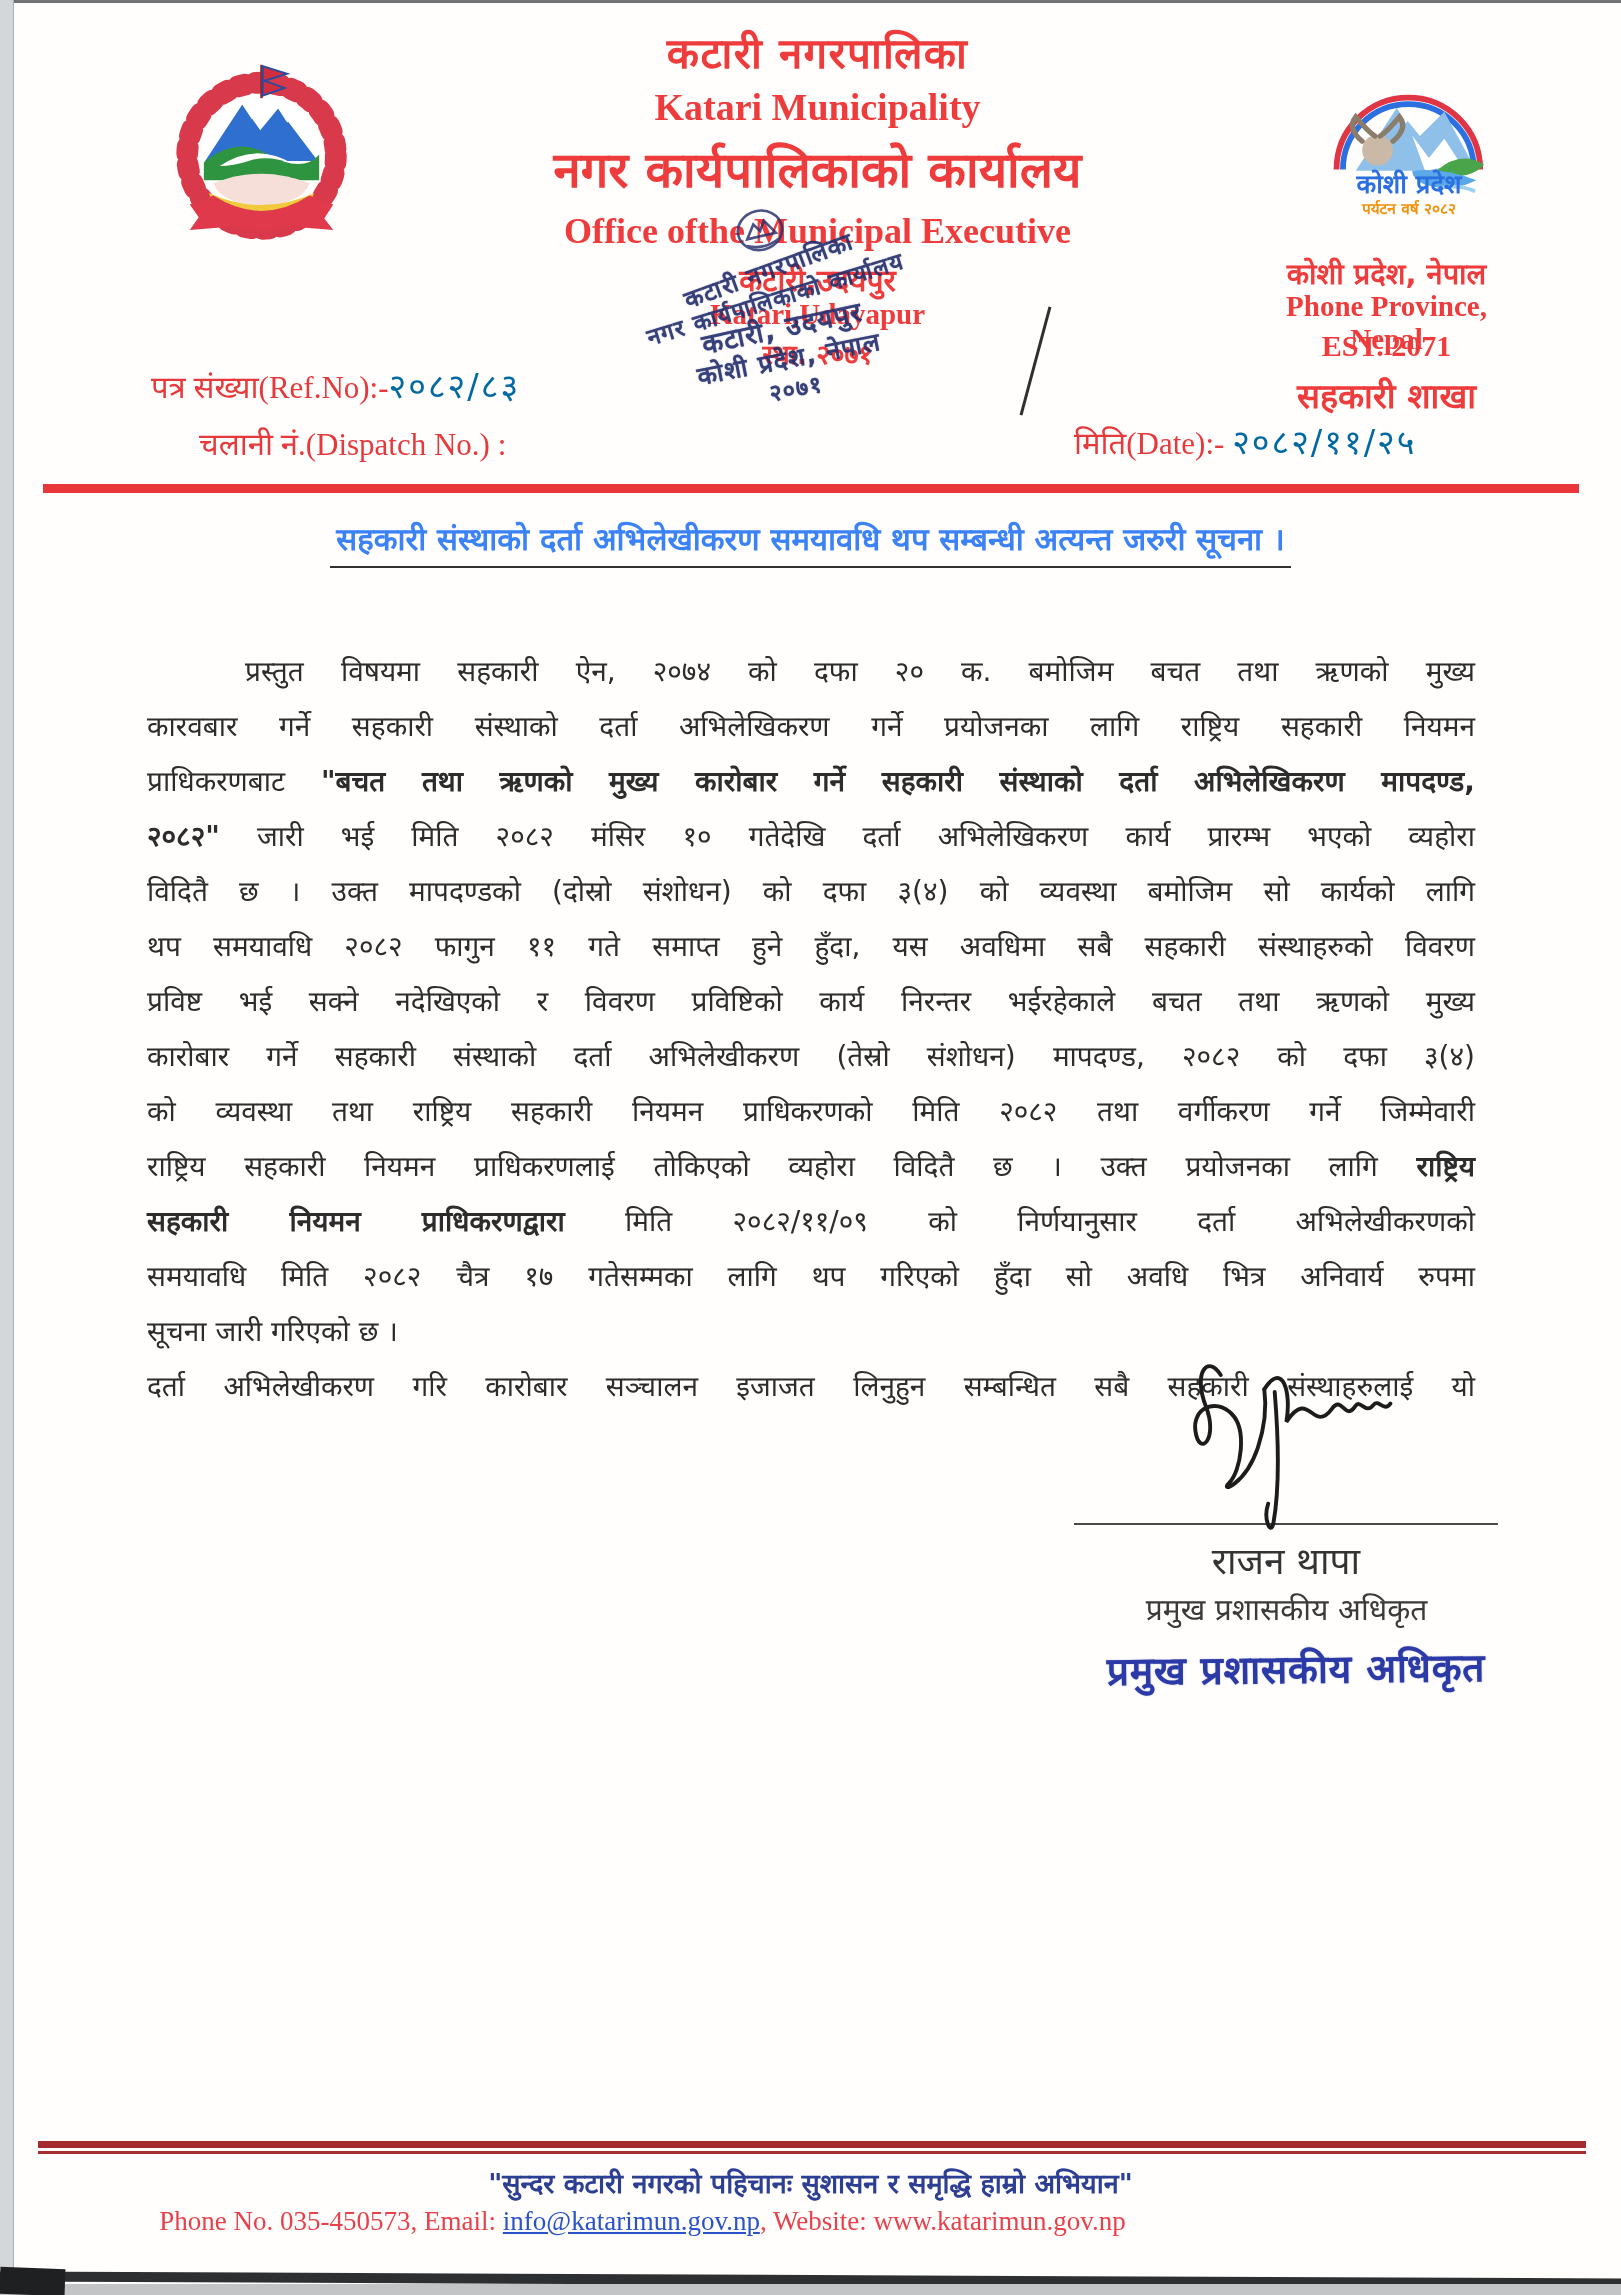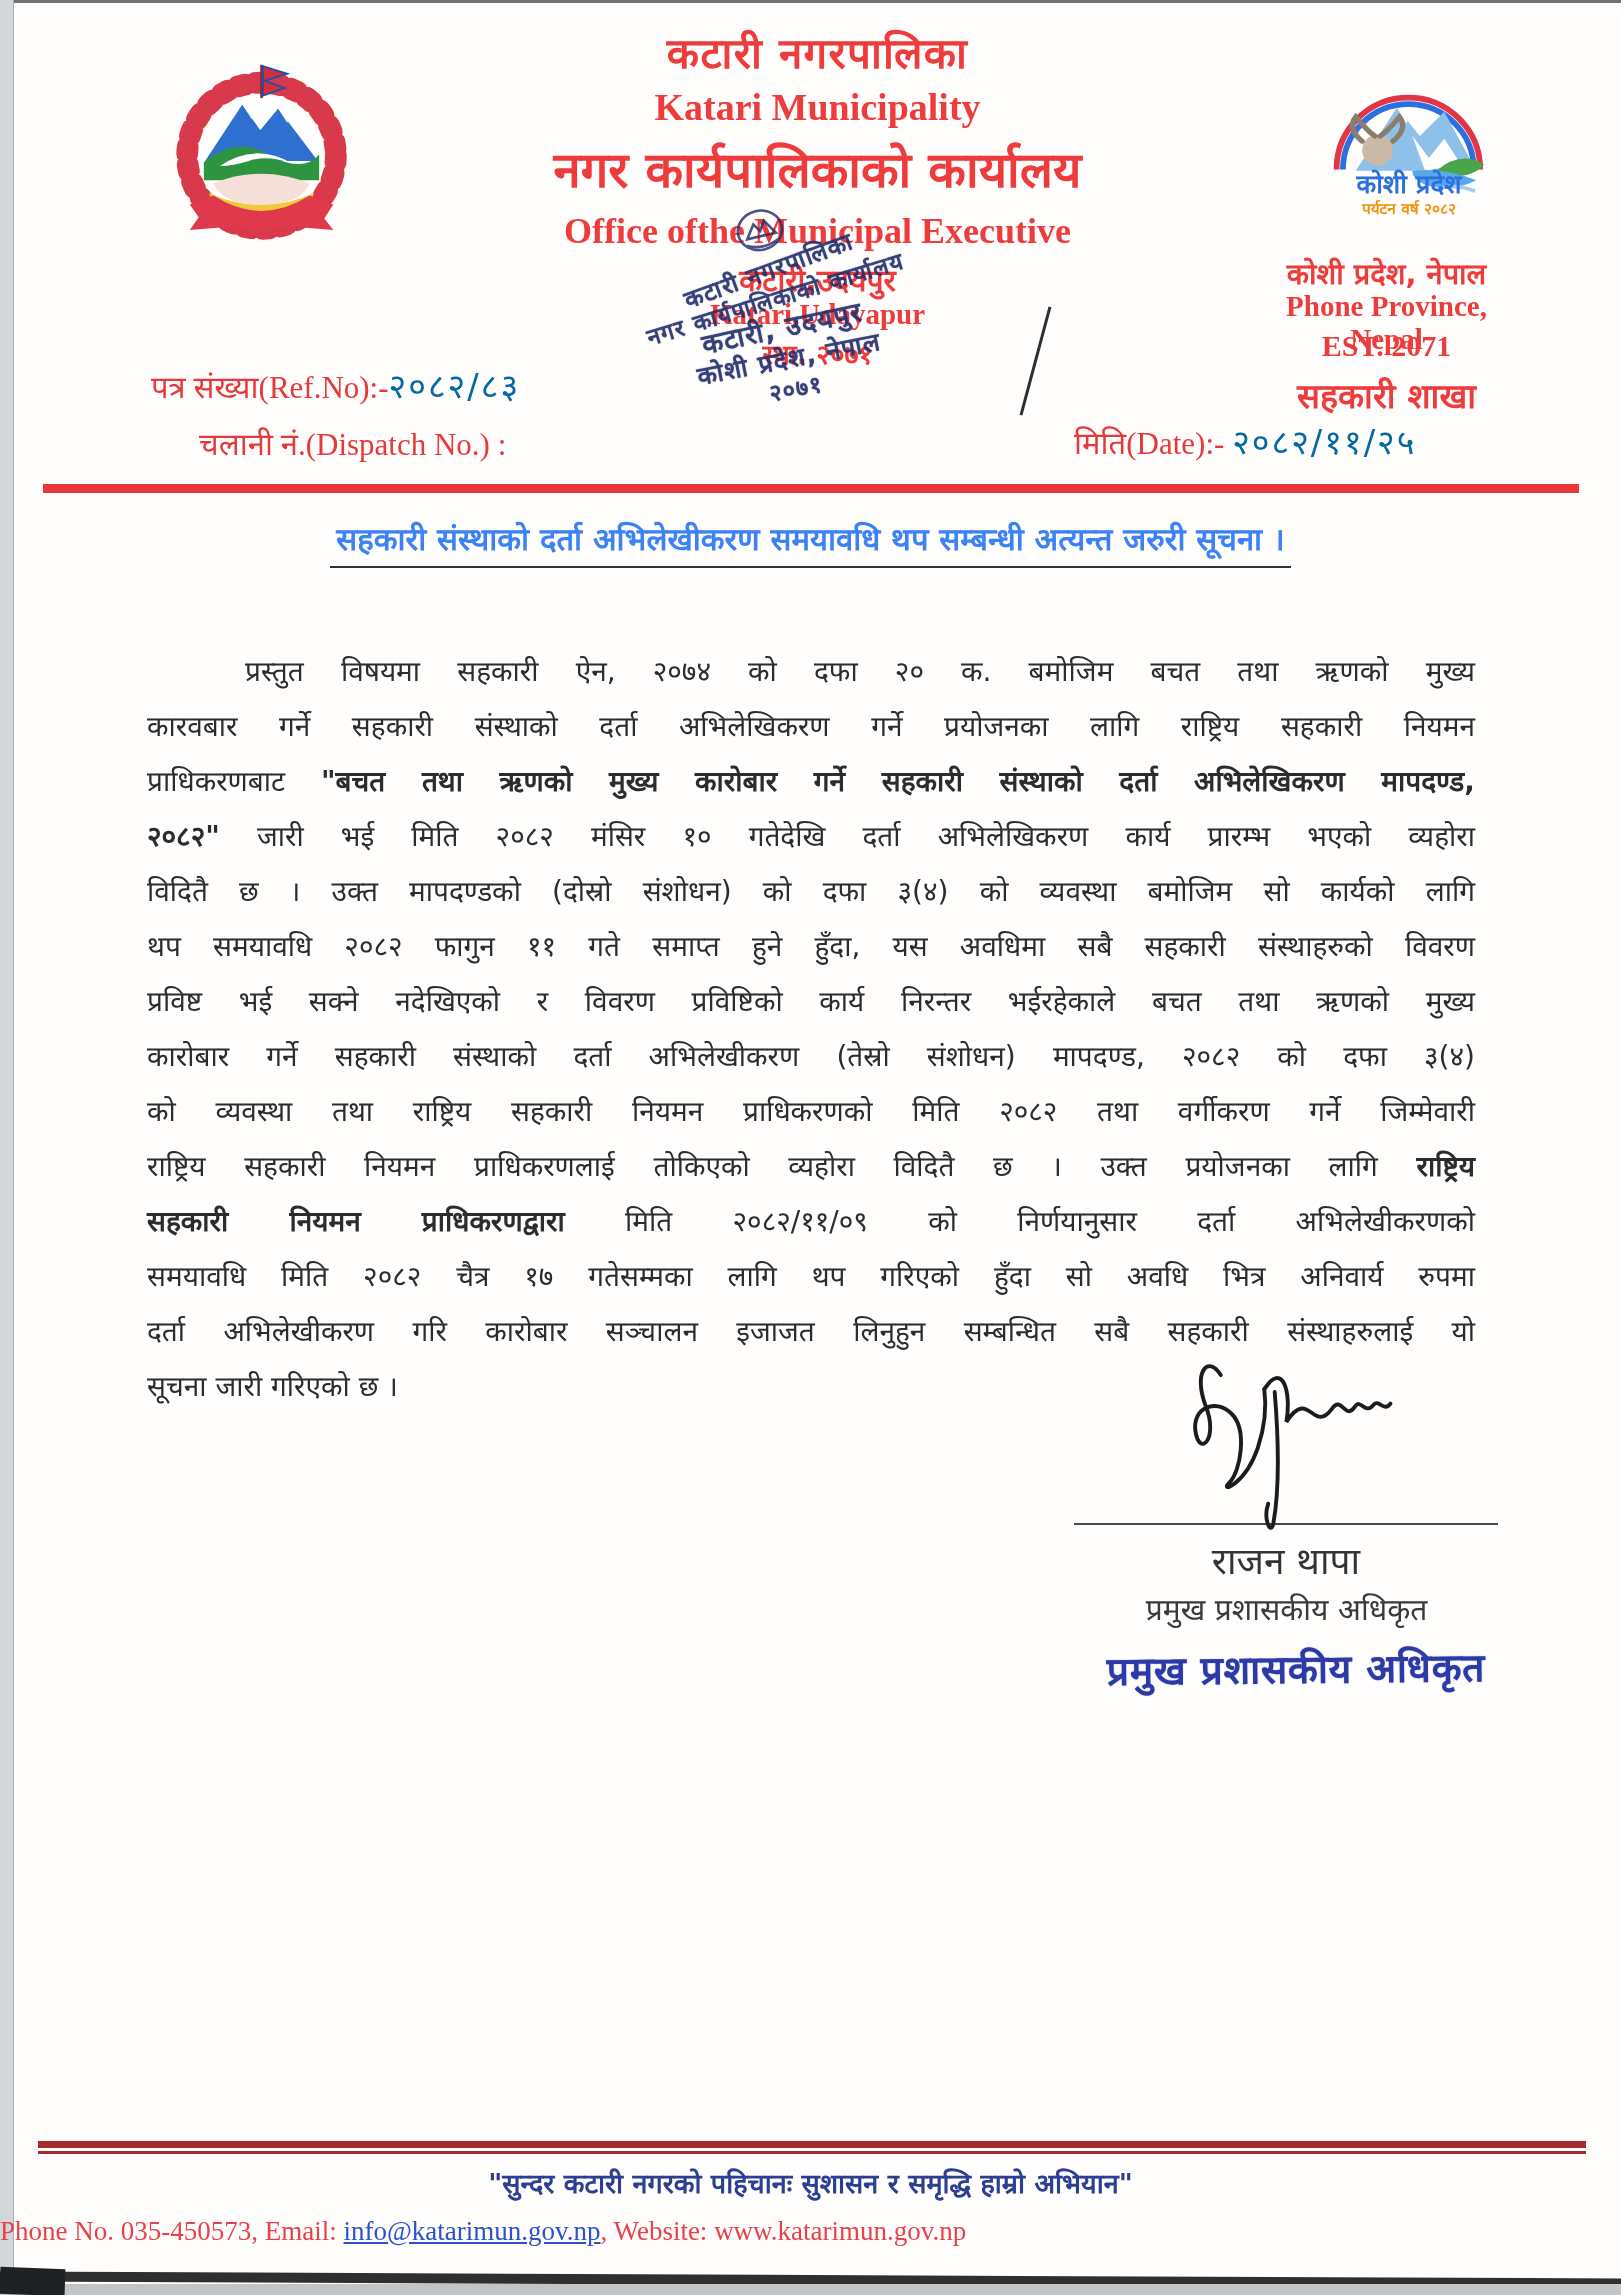--- a/index.html
+++ b/index.html
@@ -83,22 +83,22 @@
   .sig-stamp{position:absolute;left:1055px;top:1641px;width:482px;text-align:center;
     font-size:39px;font-weight:800;color:#2b3aa6;transform:rotate(-0.6deg);
     font-family:"DejaVu Sans","Liberation Sans",sans-serif;
     text-shadow:0 0 1.3px rgba(43,58,166,.5);letter-spacing:0.7px;}
   
   .foot-line1{position:absolute;left:38px;top:2141px;width:1548px;height:7.2px;background:#a42b2e;}
   .foot-line2{position:absolute;left:38px;top:2151px;width:1548px;height:2.6px;background:#a42b2e;}
   .slogan{position:absolute;left:0;top:2164px;width:1621px;text-align:center;
     font-size:27px;font-weight:700;color:#2c3f93;
     font-family:"DejaVu Sans","Liberation Sans",sans-serif;}
-  .contact{position:absolute;left:0;top:2206px;width:1285px;text-align:left;
-    font-size:27px;color:#e8414b;margin-top:10px;}
+  .contact{position:absolute;left:0;top:2206px;width:1285px;text-align:center;
+    font-size:27px;color:#e8414b;}
   .contact .email{color:#2a53c9;text-decoration:underline;}
   svg text{font-family:"DejaVu Sans","Liberation Sans",sans-serif;}
 </style>
 </head>
 <body>
 
 <div class="page">
 
   <div class="edge-top"></div>
   <div class="edge-left"></div>
@@ -196,22 +196,22 @@
       <div class="body-line"><span>प्राधिकरणबाट </span><span class="b">"बचत तथा ऋणको मुख्य कारोबार गर्ने सहकारी संस्थाको दर्ता अभिलेखिकरण मापदण्ड,</span></div>
       <div class="body-line"><span class="b">२०८२"</span><span> जारी भई मिति २०८२ मंसिर १० गतेदेखि दर्ता अभिलेखिकरण कार्य प्रारम्भ भएको व्यहोरा</span></div>
       <div class="body-line"><span>विदितै छ । उक्त मापदण्डको (दोस्रो संशोधन) को दफा ३(४) को व्यवस्था बमोजिम सो कार्यको लागि</span></div>
       <div class="body-line"><span>थप समयावधि २०८२ फागुन ११ गते समाप्त हुने हुँदा, यस अवधिमा सबै सहकारी संस्थाहरुको विवरण</span></div>
       <div class="body-line"><span>प्रविष्ट भई सक्ने नदेखिएको र विवरण प्रविष्टिको कार्य निरन्तर भईरहेकाले बचत तथा ऋणको मुख्य</span></div>
       <div class="body-line"><span>कारोबार गर्ने सहकारी संस्थाको दर्ता अभिलेखीकरण (तेस्रो संशोधन) मापदण्ड, २०८२ को दफा ३(४)</span></div>
       <div class="body-line"><span>को व्यवस्था तथा राष्ट्रिय सहकारी नियमन प्राधिकरणको मिति २०८२ तथा वर्गीकरण गर्ने जिम्मेवारी</span></div>
       <div class="body-line"><span>राष्ट्रिय सहकारी नियमन प्राधिकरणलाई तोकिएको व्यहोरा विदितै छ । उक्त प्रयोजनका लागि </span><span class="b">राष्ट्रिय</span></div>
       <div class="body-line"><span class="b">सहकारी नियमन प्राधिकरणद्वारा</span><span> मिति २०८२/११/०९ को निर्णयानुसार दर्ता अभिलेखीकरणको</span></div>
       <div class="body-line"><span>समयावधि मिति २०८२ चैत्र १७ गतेसम्मका लागि थप गरिएको हुँदा सो अवधि भित्र अनिवार्य रुपमा</span></div>
+      <div class="body-line last"><span>सूचना जारी गरिएको छ ।</span></div>
       <div class="body-line"><span>दर्ता अभिलेखीकरण गरि कारोबार सञ्चालन इजाजत लिनुहुन सम्बन्धित सबै सहकारी संस्थाहरुलाई यो</span></div>
-      <div class="body-line last"><span>सूचना जारी गरिएको छ ।</span></div>
     </div>
 
   <svg class="sig-svg" width="260" height="182" viewBox="0 0 400 280">
     <g fill="none" stroke="#1c1c1c" stroke-width="6" stroke-linecap="round">
       <path d="M95 40 C 75 8, 52 36, 72 88 C 92 138, 62 168, 56 126 C 51 92, 86 74, 112 100 C 136 124, 126 188, 108 206 C 92 222, 132 210, 152 152 C 162 122, 166 92, 162 62"></path>
       <path d="M162 62 C 190 18, 204 66, 196 112 C 232 58, 236 132, 266 92 C 282 70, 286 112, 302 88 C 310 76, 318 102, 330 86 C 338 76, 346 98, 356 84"></path>
       <path d="M178 66 C 184 140, 186 212, 176 268 C 172 288, 160 262, 168 238"></path>
     </g>
   </svg>
   <div class="sig-line"></div>

